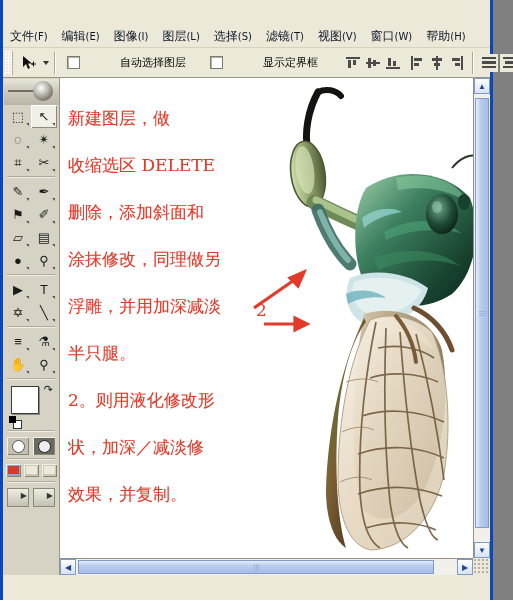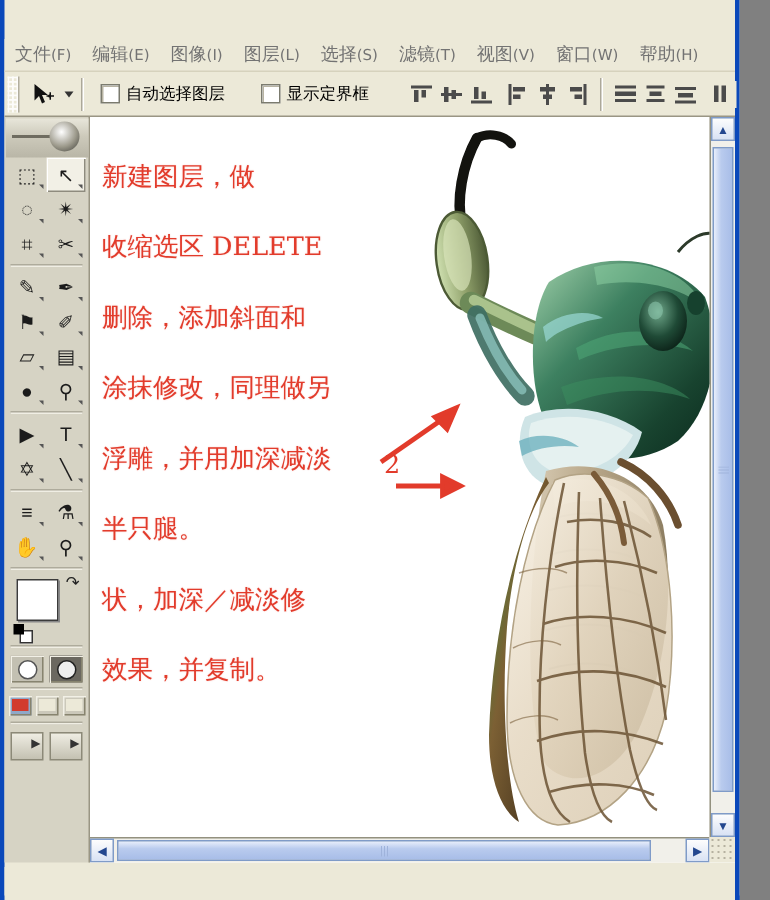--- a/index.html
+++ b/index.html
@@ -51,21 +51,21 @@
 
   
   .menubar{
     position:absolute;left:3px;top:26px;width:487px;height:22px;
     background:#ece9d8;
     display:flex;align-items:center;
     border-bottom:1px solid #d6d2bd;
     box-sizing:border-box;
   }
   .menu-item{
-    font-size:12px;color:#737373;padding:2px 7px;white-space:nowrap;
+    font-size:12px;color:#0f172a;padding:2px 7px;white-space:nowrap;
     font-family:"DejaVu Sans","Liberation Sans",sans-serif;
     cursor:default;
   }
   .menu-item .mn{font-size:10px;}
 
   
   .optionsbar{
     position:absolute;left:3px;top:48px;width:487px;height:30px;
     background:#ece9d8;
     border-bottom:1px solid #9a9684;
@@ -85,21 +85,21 @@
   .tool-current{
     width:26px;height:24px;flex:0 0 auto;display:flex;align-items:center;justify-content:center;
     position:relative;
   }
   .move-cursor{position:relative;width:14px;height:15px;}
   .opt-dd{
     width:0;height:0;border-left:3.5px solid transparent;border-right:3.5px solid transparent;
     border-top:4px solid #333;margin-left:2px;flex:0 0 auto;
   }
   .opt-sep{width:1px;height:22px;background:#aca899;border-right:1px solid #fff;margin:0 5px;flex:0 0 auto;}
-  .cbox{display:flex;align-items:center;flex:0 0 auto;}
+  .cbox{display:flex;align-items:center;flex:0 0 auto;gap:36px;}
   .cbox .bx{
     width:11px;height:11px;background:#fff;border:1px solid #7b7b6e;
     box-shadow:inset 1px 1px 0 #b8b4a3;margin-right:4px;flex:0 0 auto;
   }
   .cbox .lb{font-size:11px;color:#000;white-space:nowrap;font-family:"DejaVu Sans","Liberation Sans",sans-serif;}
   .align-group{display:flex;align-items:center;gap:2px;flex:0 0 auto;}
   .align-btn{
     width:18px;height:18px;position:relative;flex:0 0 auto;
     background:#ece9d8;
   }
@@ -568,20 +568,21 @@
         </svg>
       </div>
 
       <div class="annot" id="annot" style="color: rgb(226, 59, 43);">
           <div>新建图层，做</div>
           <div>收缩选区 DELETE</div>
           <div>删除，添加斜面和</div>
           <div>涂抹修改，同理做另</div>
           <div>浮雕，并用加深减淡</div>
           <div>半只腿。</div>
+          <div>2。则用液化修改形</div>
           <div>状，加深／减淡修</div>
           <div>效果，并复制。</div>
         </div>
 
       <svg class="arrow-svg" width="80" height="70" viewBox="0 0 80 70" aria-hidden="true">
         <g stroke="#e23b2b" stroke-width="3.2" fill="#e23b2b">
           <line x1="4" y1="40" x2="50" y2="8"></line>
           <polygon points="54,4 40,10 48,18"></polygon>
           <line x1="14" y1="56" x2="50" y2="56"></line>
           <polygon points="57,56 45,50 45,62"></polygon>

